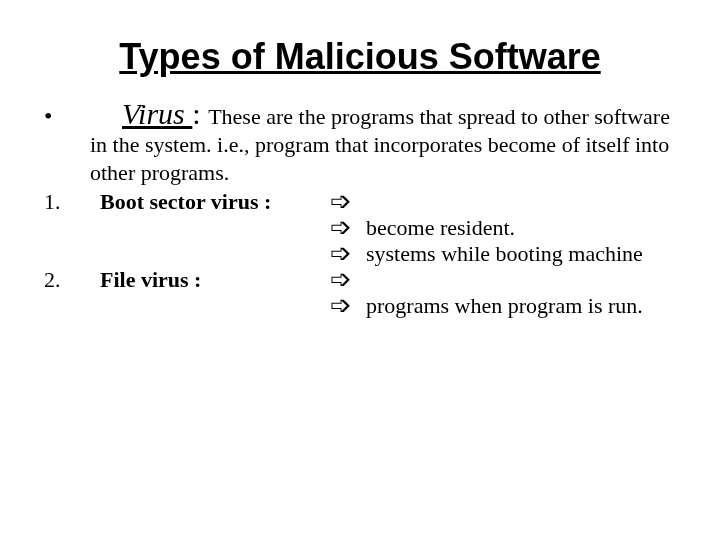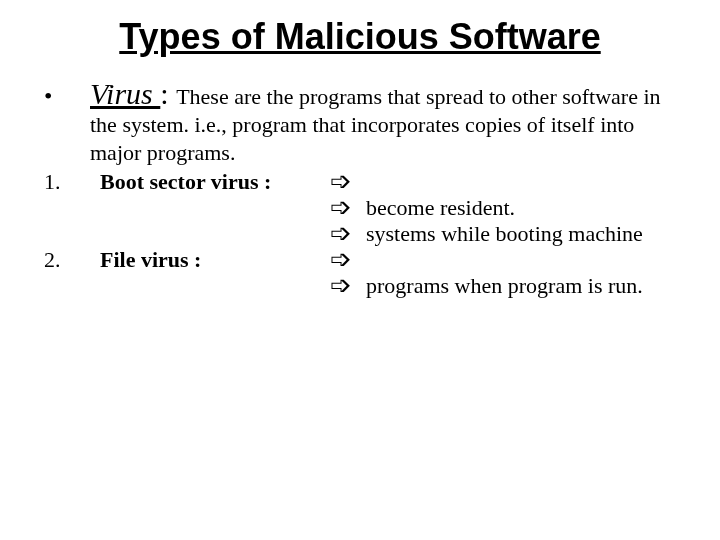--- a/index.html
+++ b/index.html
@@ -8,21 +8,21 @@
     width: 720px;
     height: 540px;
     background: #fff;
     font-family: "Times New Roman", Times, serif;
     color: #000;
   }
   .slide {
     box-sizing: border-box;
     width: 720px;
     height: 540px;
-    padding: 12px 40px 20px 40px;
+    padding: 32px 40px 20px 40px;
   }
   .title {
     text-align: center;
     font-family: Arial, Helvetica, sans-serif;
     font-weight: 700;
     text-decoration: underline;
     font-size: 36px;
     margin: 4px 0 22px 0;
   }
   .bullet-row {
@@ -38,20 +38,21 @@
   }
   .bullet-body {
     flex: 1;
     font-size: 22px;
     line-height: 28px;
   }
   .term {
     font-style: italic;
     font-size: 30px;
     text-decoration: underline;
+    margin-left: 32px;
   }
   .colon-big {
     font-size: 30px;
   }
   .categories-heading {
     margin-top: 34px;
     font-style: italic;
     font-weight: 700;
     font-size: 22px;
     padding-left: 4px;
@@ -85,21 +86,21 @@
 </head>
 <body>
 
 <div class="slide">
 
   <div class="title">Types of Malicious Software</div>
 
   <div class="bullet-row">
     <div class="bullet">•</div>
     <div class="bullet-body">
-      <span class="term">Virus </span><span class="colon-big">: </span><span>These are the programs that spread to other software in the system. i.e., program that incorporates copies of itself into major programs.</span>
+      <span class="term">Virus </span><span class="colon-big">: </span><span>These are the programs that spread to other software in the system. i.e., program that incorporates become of itself into other programs.</span>
     </div>
   </div>
 
 
   <div class="cat-table">
     <div class="cat-row">
       <span class="c-num">1.</span>
       <span class="c-name">Boot sector virus :</span>
       <span class="c-arrow">➩</span>
     </div>

